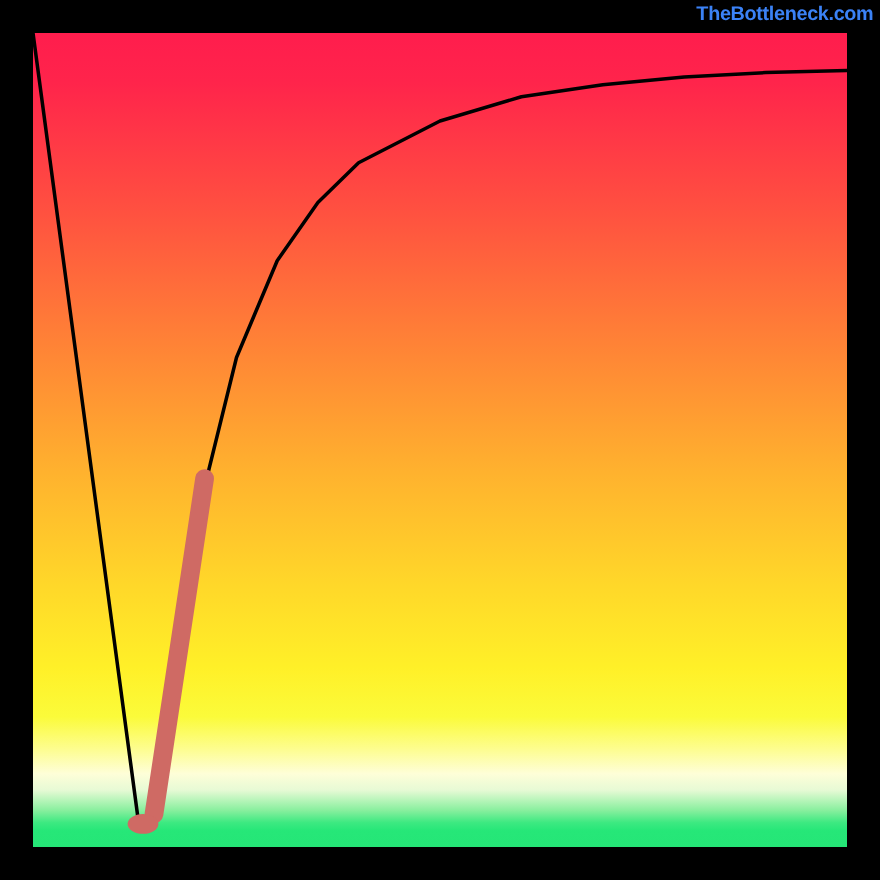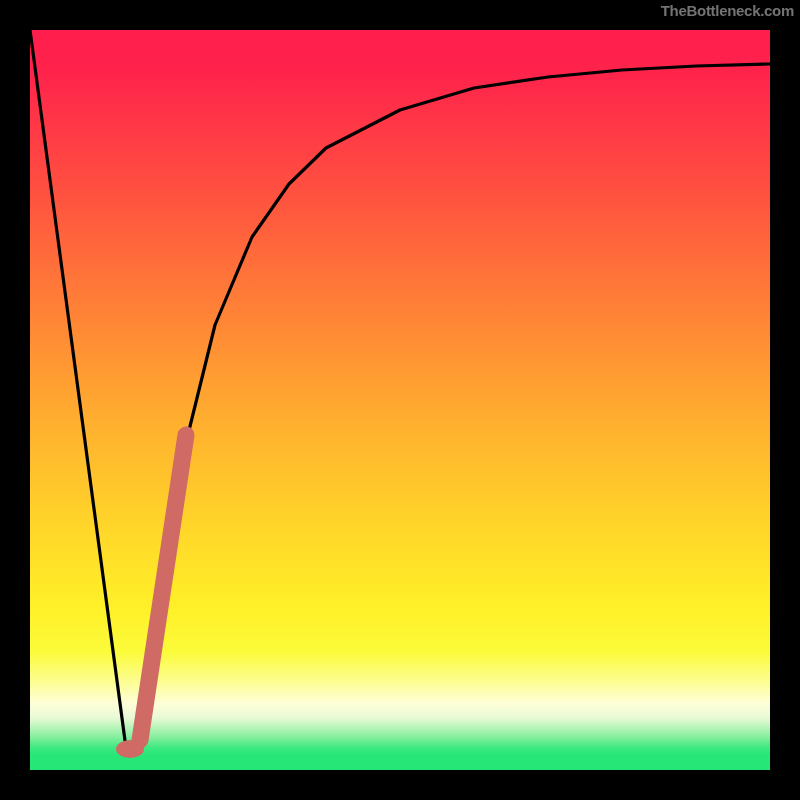--- a/index.html
+++ b/index.html
@@ -13,22 +13,22 @@
   .frame {
     width: 800px;
     height: 800px;
     background: #000;
     position: relative;
   }
   .watermark {
     position: absolute;
     top: 2px;
     right: 6px;
-    color: #737373;
-    font-size: 15px;
+    color: #3b82f6;
+    font-size: 18px;
     font-weight: bold;
     z-index: 10;
     letter-spacing: -0.3px;
   }
   .plot-area {
     position: absolute;
     left: 30px;
     top: 30px;
     width: 740px;
     height: 740px;

